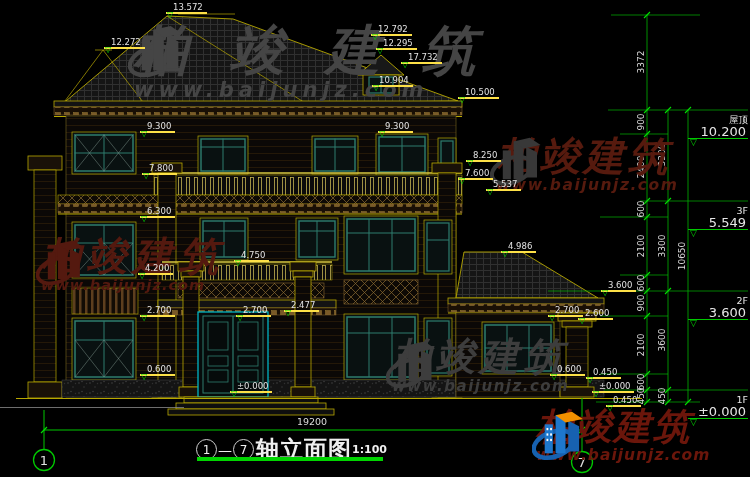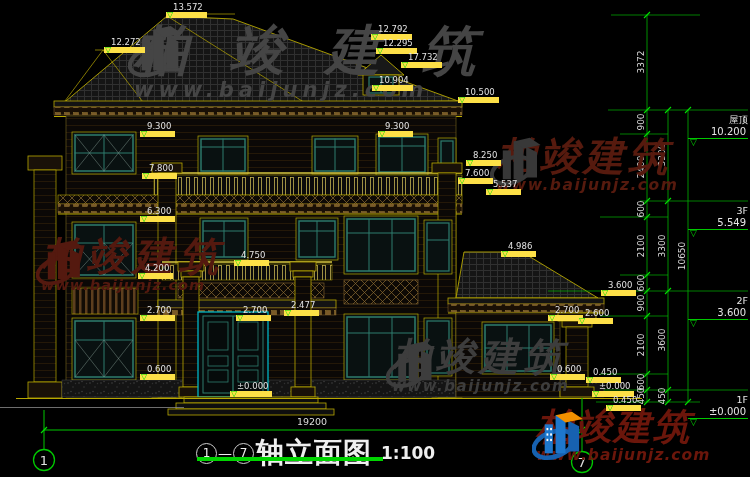--- a/index.html
+++ b/index.html
@@ -1,39 +1,39 @@
 <!DOCTYPE html>
 <html><head>
 <meta charset="utf-8">
 <style>
   html,body{margin:0;padding:0;background:#000;}
   #canvas{position:relative;width:750px;height:477px;background:#000;overflow:hidden;
     font-family:"DejaVu Sans",sans-serif;}
   svg{position:absolute;left:0;top:0;}
   
   .lvl{position:absolute;z-index:5;color:#e2e2e2;font-size:8.5px;line-height:10px;white-space:nowrap;}
-  .lvl b{font-weight:normal;display:block;padding:0 4px 0 7px;border-bottom:6px solid #fde047;}
+  .lvl b{font-weight:normal;display:block;padding:0 4px 0 7px;border-bottom:2px solid #fde047;}
   .lvl i{position:absolute;left:1px;top:8.5px;font-style:normal;color:#00dd00;font-size:8px;line-height:8px;}
   
   .flvl{position:absolute;z-index:5;left:688px;width:60px;text-align:right;color:#e6e6e6;white-space:nowrap;}
   .flvl .fn{font-size:9.5px;line-height:11px;margin-top:28px;}
-  .flvl .fe{font-size:10px;line-height:13px;border-bottom:1px solid #00c800;padding-right:2px;}
+  .flvl .fe{font-size:13px;line-height:13px;border-bottom:1px solid #00c800;padding-right:2px;}
   .flvl i{position:absolute;left:2px;bottom:-8px;font-style:normal;color:#00dd00;font-size:9px;line-height:9px;}
   
   .wmk{position:absolute;z-index:4;pointer-events:none;white-space:nowrap;font-style:italic;}
   .wm-brand{font-weight:bold;line-height:1;}
   .wm-site{font-weight:bold;line-height:1;}
   .logo{display:block;}
   
   #titleblock{position:absolute;z-index:6;left:196px;top:434px;display:flex;align-items:center;color:#efefef;}
   .axc{display:inline-flex;align-items:center;justify-content:center;width:19px;height:19px;
        border:1.5px solid #cfcfcf;border-radius:50%;font-size:12px;color:#efefef;}
   .axdash{font-size:14px;margin:0 1px;color:#efefef;}
-  #title-text{font-size:28px;font-weight:bold;letter-spacing:1px;margin-left:2px;}
-  #title-scale{font-size:17px;font-weight:bold;margin-left:9px;}
+  #title-text{font-size:23px;font-weight:bold;letter-spacing:1px;margin-left:2px;}
+  #title-scale{font-size:11px;font-weight:bold;}
   #title-underline{position:absolute;z-index:6;left:197px;top:457px;width:186px;height:4px;background:#00d400;}
 </style>
 </head>
 <body>
 
 <div id="canvas">
 
 <svg width="750" height="477" viewBox="0 0 750 477">
   <defs>
     <pattern id="tiles" width="7" height="6" patternUnits="userSpaceOnUse">

